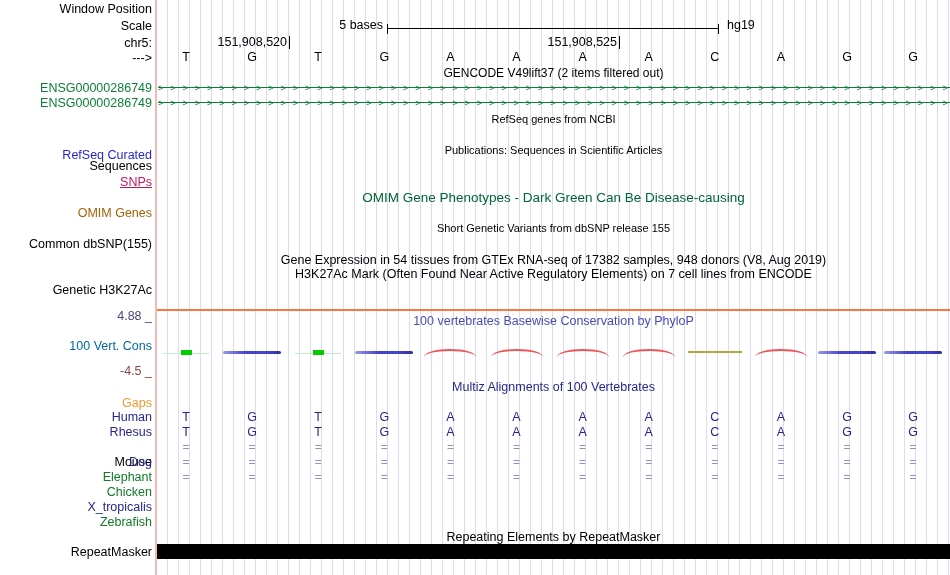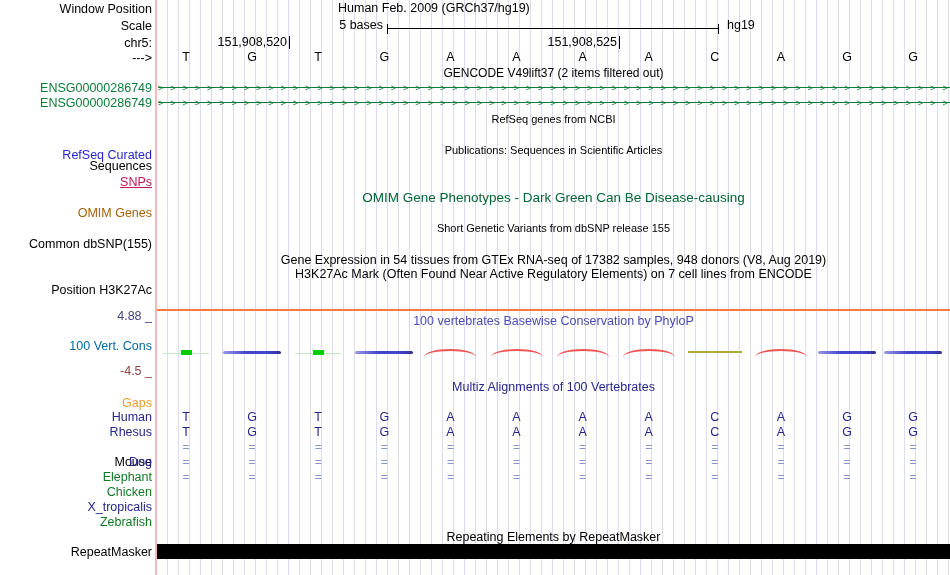--- a/index.html
+++ b/index.html
@@ -42,21 +42,20 @@
   .base{position:absolute;width:22px;margin-left:-11px;text-align:center;white-space:nowrap;z-index:2;}
   .consmark{position:absolute;z-index:2;}
 </style>
 </head>
 <body>
 
 <div id="app">
   <div class="grid" style="--gridcol: #dbdbf2;"></div>
   <div class="divider" id="divider" style="background: rgb(249, 182, 182);"></div>
 
-  <div class="hdr" id="assembly-info">Human Feb. 2009 (GRCh37/hg19)</div>
   <div class="hdr" id="scale-text">5 bases</div>
   <div class="scalebar"></div>
   <div class="hdr" id="assembly-tag">hg19</div>
 
   <div class="ruler-num" id="tick1-label">151,908,520</div>
   <div class="ruler-num" id="tick2-label">151,908,525</div>
   <div class="tickline" id="tick1-mark"></div>
   <div class="tickline" id="tick2-mark"></div>
 
   <div class="gene-line" id="gene1" style="color: rgb(12, 126, 56); background: linear-gradient(transparent 4px, rgb(12, 126, 56) 4px, rgb(12, 126, 56) 5px, transparent 5px);">&gt;&gt;&gt;&gt;&gt;&gt;&gt;&gt;&gt;&gt;&gt;&gt;&gt;&gt;&gt;&gt;&gt;&gt;&gt;&gt;&gt;&gt;&gt;&gt;&gt;&gt;&gt;&gt;&gt;&gt;&gt;&gt;&gt;&gt;&gt;&gt;&gt;&gt;&gt;&gt;&gt;&gt;&gt;&gt;&gt;&gt;&gt;&gt;&gt;&gt;&gt;&gt;&gt;&gt;&gt;&gt;&gt;&gt;&gt;&gt;&gt;&gt;&gt;&gt;&gt;&gt;</div>
@@ -70,21 +69,21 @@
       <div class="lbl" style="top: 19px; color: rgb(0, 0, 0);">Scale</div>
       <div class="lbl" style="top: 36px; color: rgb(0, 0, 0);">chr5:</div>
       <div class="lbl" style="top: 51px; color: rgb(0, 0, 0);">---&gt;</div>
       <div class="lbl" style="top: 81px; color: rgb(12, 126, 56);">ENSG00000286749</div>
       <div class="lbl" style="top: 96px; color: rgb(12, 126, 56);">ENSG00000286749</div>
       <div class="lbl" style="top: 128px; color: rgb(39, 39, 204); margin-top: 20px;">RefSeq Curated</div>
       <div class="lbl" style="top: 159px; color: rgb(0, 0, 0);">Sequences</div>
       <div class="lbl" style="top: 175px; color: #be185d; text-decoration: underline;">SNPs</div>
       <div class="lbl" style="top: 206px; color: #a16207;">OMIM Genes</div>
       <div class="lbl" style="top: 237px; color: rgb(0, 0, 0);">Common dbSNP(155)</div>
-      <div class="lbl" style="top: 283px; color: rgb(0, 0, 0);">Position H3K27Ac</div>
+      <div class="lbl" style="top: 283px; color: rgb(0, 0, 0);">Genetic H3K27Ac</div>
       <div class="lbl" style="top: 309px; color: rgb(69, 69, 125);">4.88 _</div>
       <div class="lbl" style="top: 339px; color: #0369a1;">100 Vert. Cons</div>
       <div class="lbl" style="top: 364px; color: rgb(140, 70, 70);">-4.5 _</div>
       <div class="lbl" style="top: 396px; color: rgb(235, 156, 45);">Gaps</div>
       <div class="lbl" style="top: 410px; color: rgb(38, 38, 140);">Human</div>
       <div class="lbl" style="top: 425px; color: rgb(38, 38, 140);">Rhesus</div>
       <div class="lbl" style="top: 440px; color: #000000; margin-top: 15px;">Mouse</div>
       <div class="lbl" style="top: 455px; color: rgb(38, 38, 140);">Dog</div>
       <div class="lbl" style="top: 470px; color: rgb(17, 122, 38);">Elephant</div>
       <div class="lbl" style="top: 485px; color: rgb(17, 122, 38);">Chicken</div>

